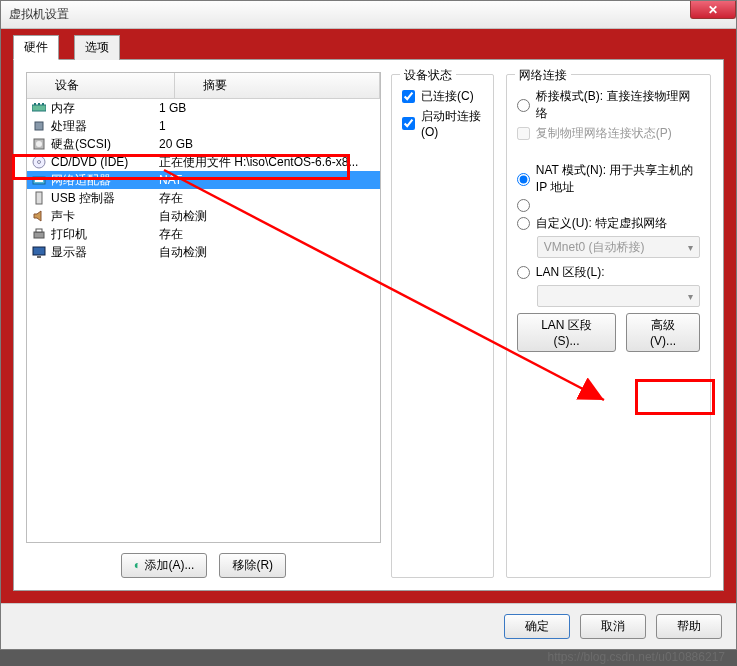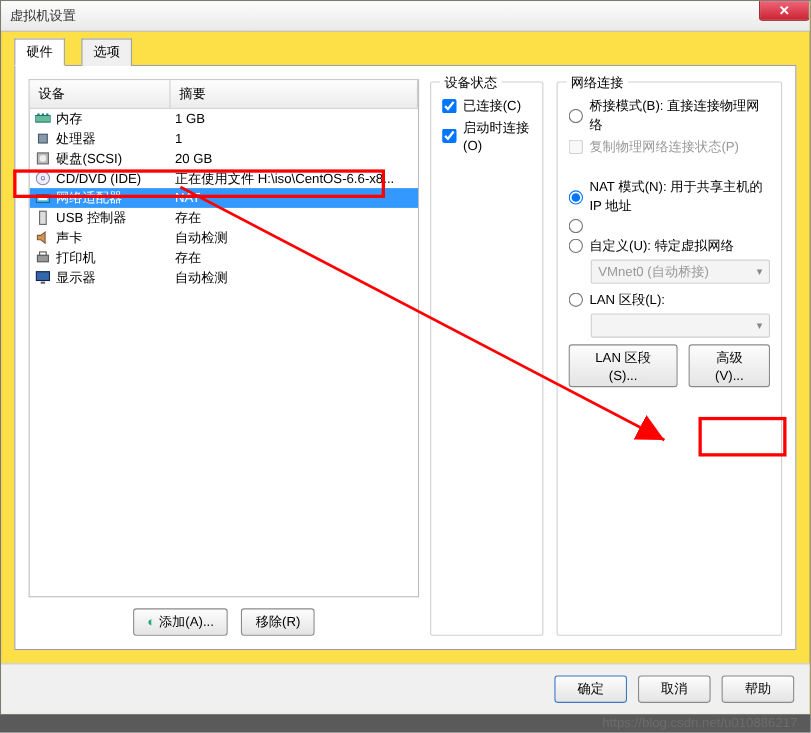--- a/index.html
+++ b/index.html
@@ -9,21 +9,21 @@
   font-size: 12px;
   background: #5a5a5a;
   width: 737px;
   height: 666px;
   position: relative;
   overflow: hidden;
 }
 .window {
   position: absolute;
   left: 0; top: 0; right: 0; bottom: 16px;
-  background: #fde047;
+  background: #b91c1c;
   border: 1px solid #7a7a7a;
   display: flex;
   flex-direction: column;
 }
 .titlebar {
   height: 28px;
   background: linear-gradient(#fdfdfd, #e9e9e9);
   border-bottom: 1px solid #c0c0c0;
   display: flex;
   align-items: center;
@@ -95,20 +95,21 @@
 }
 .hw-header {
   display: flex;
   background: linear-gradient(#fdfdfd, #ececec);
   border-bottom: 1px solid #d0d0d0;
   font-size: 12px;
 }
 .hw-header div {
   padding: 4px 8px;
   border-right: 1px solid #d0d0d0;
+  margin-left: 20px;
 }
 .hw-col-dev { width: 128px; }
 .hw-col-sum { flex: 1; }
 .hw-rows { flex: 1; overflow: hidden; }
 .hw-row {
   display: flex;
   align-items: center;
   height: 18px;
   padding: 0 4px;
   white-space: nowrap;

